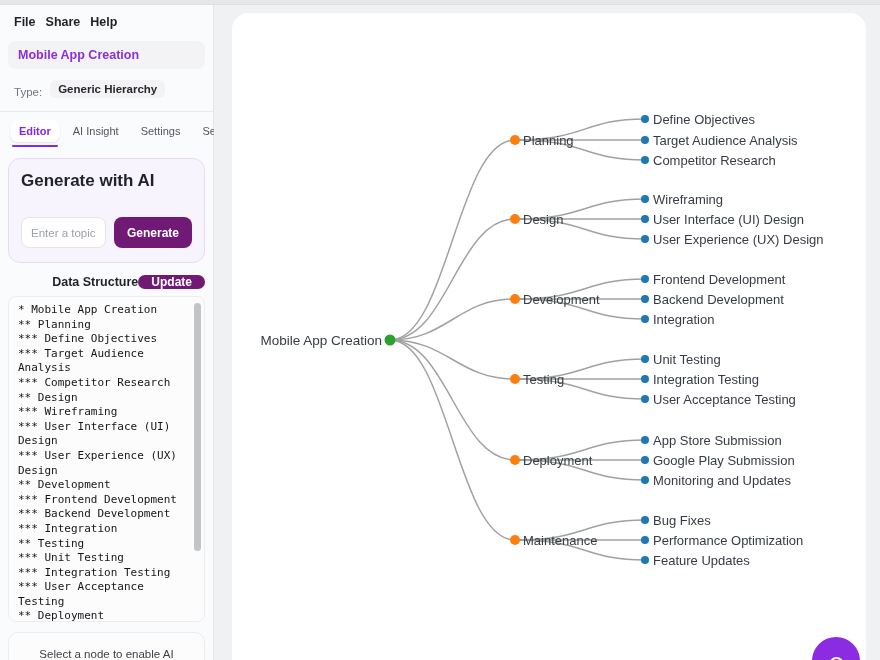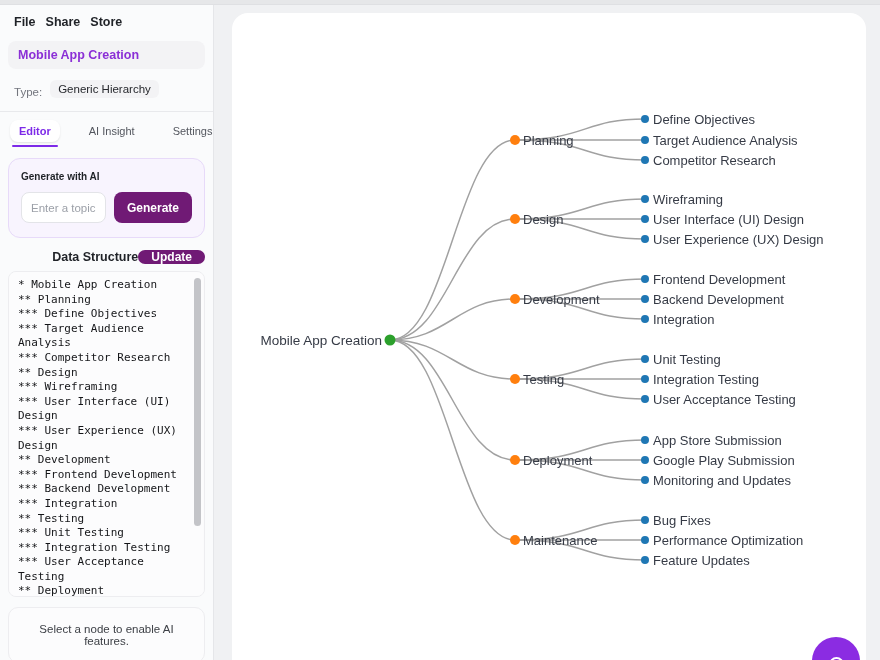--- a/index.html
+++ b/index.html
@@ -9,32 +9,32 @@
   .app { display:flex; height:655px; }
 
   
   .sidebar { width:214px; background:#fafbfc; border-right:1px solid #e5e6e9; position:relative; }
   .menubar { display:flex; gap:10px; padding:10px 0 8px 14px; font-size:12.5px; font-weight:700; color:#1f2227; }
   .menubar span { cursor:default; }
   .title-field { margin:4px 8px 0; padding:7px 10px; background:#f3f3f5; border-radius:8px;
     color:#8b2fd6; font-weight:700; font-size:12.5px; }
   .type-row { display:flex; align-items:flex-end; gap:8px; margin:11px 14px 0; }
   .type-label { color:#73767e; font-size:11.5px; }
-  .type-value { background:#f3f3f5; border-radius:6px; padding:3px 8px; font-size:11.5px; font-weight:400; color:#26282d; }
+  .type-value { background:#f3f3f5; border-radius:6px; padding:3px 8px; font-size:11.5px; font-weight:700; color:#26282d; }
   .divider { border-top:1px solid #e8e9ec; margin-top:13px; }
 
-  .tabbar { display:flex; align-items:center; gap:20px; padding:8px 0 10px 10px;justify-content:space-between; }
+  .tabbar { display:flex; align-items:center; gap:4px; padding:8px 0 10px 10px;justify-content:space-between; }
   .tab { position:relative; padding:5px 9px; font-size:11px; color:#53565e; white-space:nowrap; cursor:pointer; }
   .tab--active { background:#fff; border-radius:8px; color:#7d2ae8; font-weight:700;
     box-shadow:0 1px 2px rgba(0,0,0,.10); }
   .tab--active::after { content:""; position:absolute; left:2px; right:2px; bottom:-5px; height:2px;
     background:#7d2ae8; border-radius:2px; }
 
   .gen-panel { margin:6px 8px 0; padding:12px 12px 14px; background:#f8f4fe; border:1px solid #e7daf9; border-radius:12px; }
-  .gen-heading { font-size:10px; font-weight:700; color:#1f2227; margin-bottom:10px; }
+  .gen-heading { font-size:17px; font-weight:700; color:#1f2227; margin-bottom:26px; }
   .gen-row { display:flex; gap:8px; }
   .gen-input { flex:1; min-width:0; height:31px; border:1px solid #e3e4e8; border-radius:8px;
     padding:0 9px; font-size:11.5px; background:#fff; color:#26282d; font-family:"Liberation Sans",sans-serif; }
   .gen-input::placeholder { color:#9ca0a8; }
   .btn-purple { background:#701a75; color:#fff; border:none; border-radius:8px; font-weight:700;
     font-size:12px; padding:0 13px; height:31px; cursor:pointer; font-family:"Liberation Sans",sans-serif; }
   .ds-row { display:flex; align-items:center; justify-content:flex-end; margin:12px 8px 0 12px; }
   .ds-heading { font-size:12.5px; font-weight:700; color:#1f2227; }
   .btn-update { height:14px; }
 
@@ -64,21 +64,21 @@
 <body>
 
 <div class="top-strip"></div>
 
 <div class="app">
   <aside class="sidebar">
 
     <nav class="menubar">
       <span>File</span>
       <span>Share</span>
-      <span>Store</span>
+      <span>Help</span>
     </nav>
 
     <div class="title-field">Mobile App Creation</div>
 
     <div class="type-row">
       <span class="type-label">Type:</span>
       <span class="type-value">Generic Hierarchy</span>
     </div>
 
     <div class="divider"></div>

